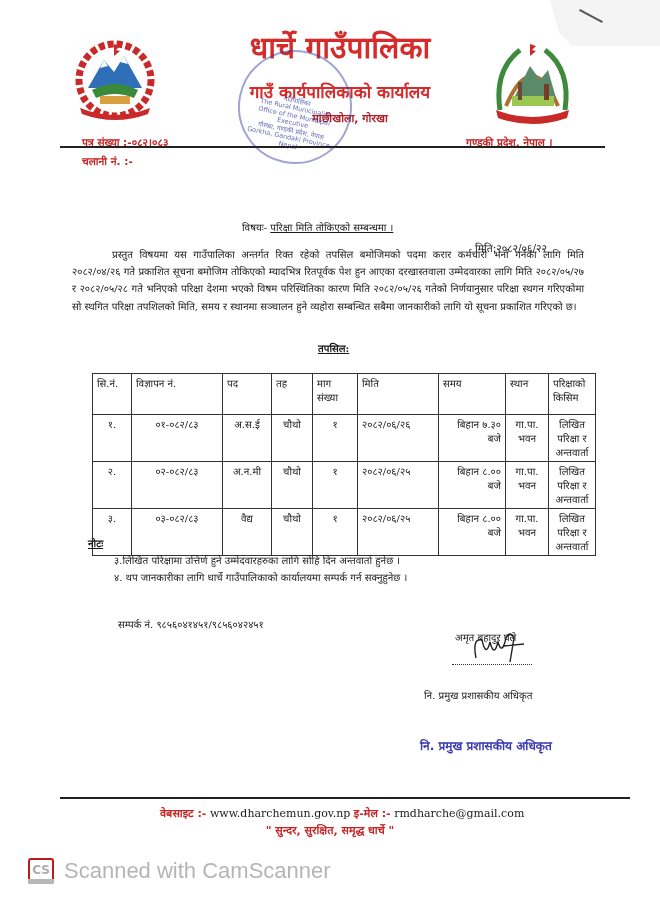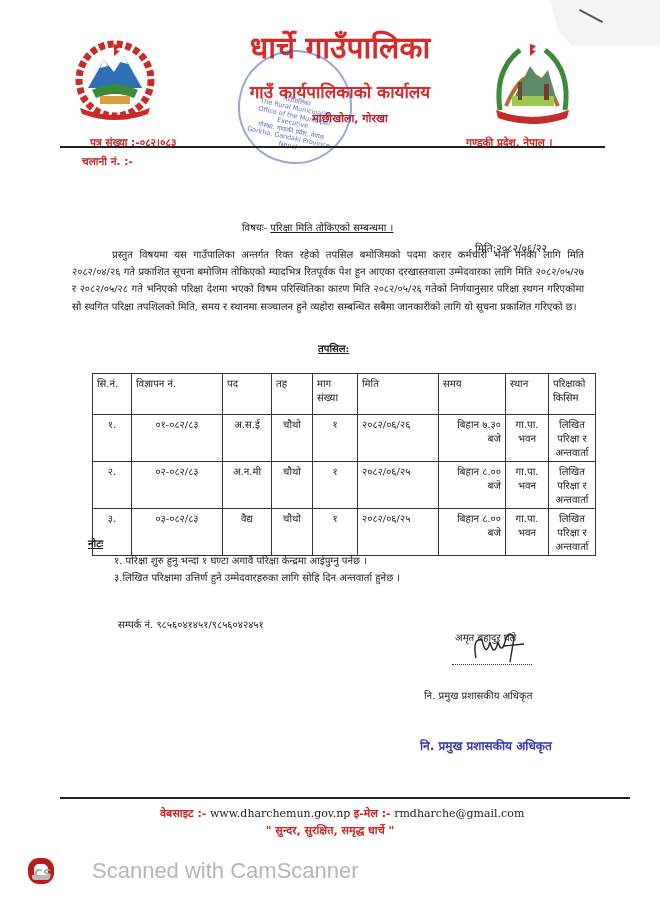--- a/index.html
+++ b/index.html
@@ -73,26 +73,26 @@
   .sig-line { left: 452px; top: 664px; width: 80px; border-top: 1.5px dotted #333; }
   .sig-mark { left: 470px; top: 628px; width: 60px; height: 36px; }
   .sig-name { left: 455px; top: 630px; font-size: 10px; }
   .sig-title { left: 424px; top: 688px; font-size: 10px; }
   .blue-stamp { left: 420px; top: 737px; font-size: 12px; color: #3a3ab0; font-weight: bold; font-family: "DejaVu Sans", sans-serif; }
   .hr-bottom { left: 60px; top: 797px; width: 570px; height: 2px; background: #222; }
   .footer1 { left: 160px; top: 805px; width: 400px; font-size: 11px; text-align: left; }
   .footer1 .red { color: #c42525; font-weight: bold; font-family: "DejaVu Sans", sans-serif; margin-top: 24px; }
   .footer2 { left: 180px; top: 822px; width: 300px; text-align: center; font-size: 11px; color: #c42525; font-weight: bold; font-family: "DejaVu Sans", sans-serif; }
   .cs-badge {
-    left: 28px; top: 858px; width: 26px; height: 26px; border: 6px solid #b91c1c; border-radius: 11px;
+    left: 28px; top: 858px; width: 26px; height: 26px; border: 2px solid #b91c1c; border-radius: 3px;
     color: #aaa; font-family: "DejaVu Sans", sans-serif; font-size: 12px; font-weight: bold;
     text-align: center; line-height: 20px; box-sizing: border-box;
   }
   .cs-badge::after { content: ""; position: absolute; left: -2px; right: -2px; bottom: -2px; height: 5px; background: #b8b8b8; border-radius: 0 0 3px 3px; }
-  .cs-text { left: 64px; top: 858px; font-family: "Liberation Sans", sans-serif; font-size: 22px; color: #b5b5b5; margin-left: 28px; }
+  .cs-text { left: 64px; top: 858px; font-family: "Liberation Sans", sans-serif; font-size: 22px; color: #b5b5b5; }
 </style>
 </head>
 <body>
 
 <div class="corner-fold"></div>
 
 <svg class="abs logo-left" viewBox="0 0 90 86">
   <circle cx="45" cy="42" r="36" fill="none" stroke="#c82a2a" stroke-width="7" stroke-dasharray="6 3"></circle>
   <polygon points="18,50 34,22 44,34 54,18 72,50" fill="#2f6fb8"></polygon>
   <polygon points="30,30 34,22 38,28" fill="#fff"></polygon>
@@ -122,21 +122,21 @@
 <div class="abs stamp">
   <div class="stamp-text">
     <div>गाउँपालिका</div>
     <div>The Rural Municipality</div>
     <div>Office of the Municipal Executive</div>
     <div>गोरखा, गण्डकी प्रदेश, नेपाल</div>
     <div>Gorkha, Gandaki Province, Nepal</div>
   </div>
 </div>
 
-<div class="abs red-info" style="left:82px; top:135px;margin-left:8px;">पत्र संख्या :-०८२।०८३</div>
+<div class="abs red-info" style="left:82px; top:135px;">पत्र संख्या :-०८२।०८३</div>
 <div class="abs red-info" style="left:82px; top:154px;">चलानी नं. :-</div>
 <div class="abs red-info" style="left:466px; top:135px;">गण्डकी प्रदेश, नेपाल ।</div>
 
 <div class="abs hr-top"></div>
 
 <div class="abs date">मिति:२०८२/०६/२२</div>
 
 <div class="abs subject">
   <span>विषयः-</span>
   <u>परिक्षा मिति तोकिएको सम्बन्धमा ।</u>
@@ -192,22 +192,22 @@
       <td>२०८२/०६/२५</td>
       <td class="r">बिहान ८.०० बजे</td>
       <td class="c">गा.पा. भवन</td>
       <td class="c">लिखित परिक्षा र अन्तवार्ता</td>
     </tr>
   </tbody>
 </table>
 
 <div class="abs note-title">नोटः</div>
 <div class="abs notes">
-  <div>१. परिक्षा शुरु हुनु भन्दा १ घण्टा अगावै परिक्षा केन्द्रमा आईपुग्नु पर्नेछ ।</div>
   <div>३.लिखित परिक्षामा उत्तिर्ण हुने उम्मेदवारहरुका लागि सोहि दिन अन्तवार्ता हुनेछ ।</div>
+  <div>४. थप जानकारीका लागि धार्चे गाउँपालिकाको कार्यालयमा सम्पर्क गर्न सक्नुहुनेछ ।</div>
 </div>
 <div class="abs contact">सम्पर्क नं. ९८५६०४१४५१/९८५६०४२४५१</div>
 
 <svg class="abs sig-mark" viewBox="0 0 60 36">
   <path d="M6 30 Q2 10 12 12 Q16 30 20 14 Q24 30 28 14 Q32 28 36 10 Q40 2 44 10 L40 34 M34 18 L54 16" stroke="#222" stroke-width="1.4" fill="none"></path>
 </svg>
 <div class="abs sig-line"></div>
 <div class="abs sig-name">अमृत बहादुर घले</div>
 <div class="abs sig-title">नि. प्रमुख प्रशासकीय अधिकृत</div>
 <div class="abs blue-stamp">नि. प्रमुख प्रशासकीय अधिकृत</div>

